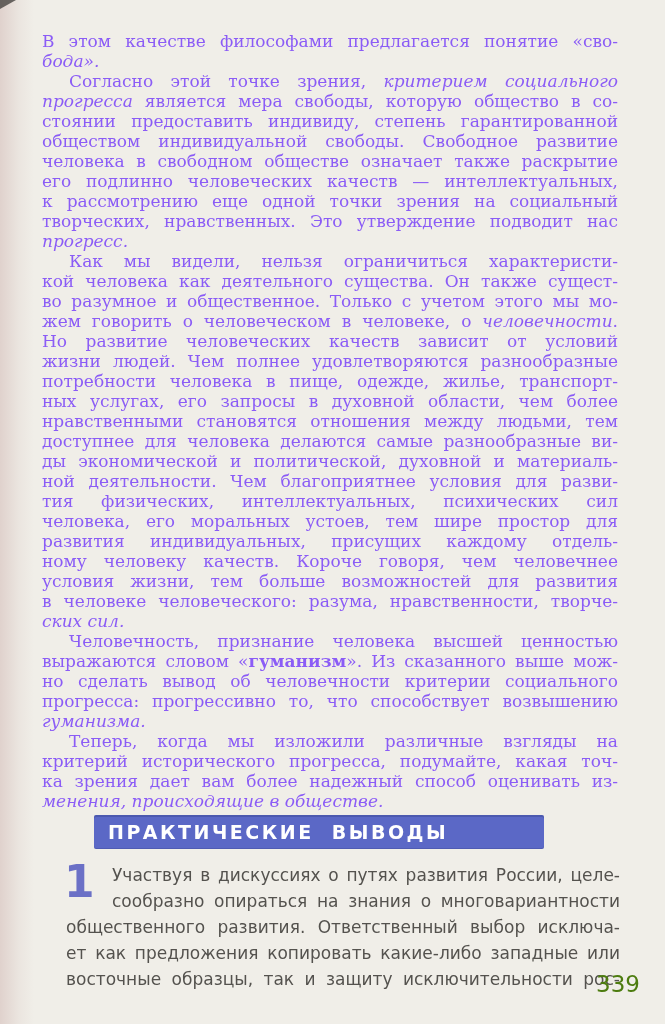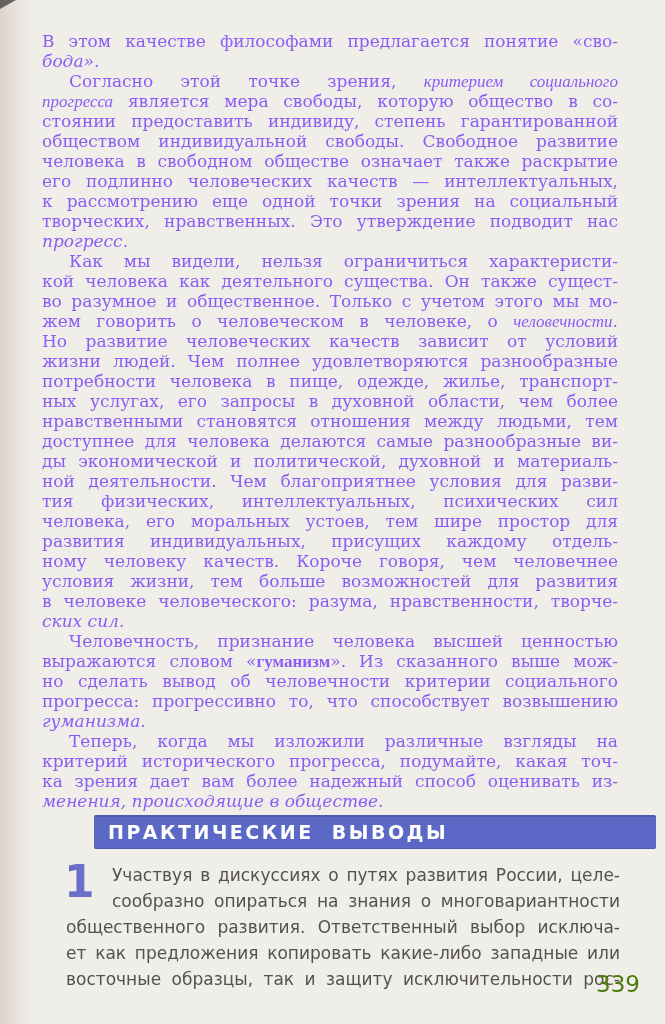--- a/index.html
+++ b/index.html
@@ -26,21 +26,21 @@
     font-size:17px;line-height:20px;color:#44423e;
   }
   .line{
     text-align:justify;text-align-last:justify;
     height:20px;white-space:nowrap;overflow:visible;
   }
   .line{white-space:normal;}
   .line.last{text-align-last:left;font-style:italic;}
   .line.ind{text-indent:27px;}
   .banner{
-    position:absolute;left:94px;top:815px;width:562px;height:34px;
+    position:absolute;left:94px;top:815px;width:450px;height:34px;
     border-radius:2px;
     box-shadow:inset 0 2px 0 rgba(25,35,95,0.22), inset 0 -1px 0 rgba(25,35,95,0.18);
   }
   .banner-label{
     font-family:"DejaVu Sans", sans-serif;
     font-weight:bold;font-size:19px;line-height:34px;
     letter-spacing:2.5px;word-spacing:9px;
     padding-left:14px;display:block;
   }
   .item-number{
@@ -55,21 +55,21 @@
   }
   .pline{
     text-align:justify;text-align-last:justify;height:26px;
   }
   .pline.ind{margin-left:46px;}
   .page-number{
     position:absolute;left:596px;top:972px;
     font-family:"DejaVu Sans", sans-serif;
     font-size:23px;line-height:24px;
   }
-  i,b{font-style:inherit;font-weight:inherit;font-family:Liberation Serif, serif;}
+  i,b{font-style:inherit;font-weight:inherit;}
   .seg-i{font-style:italic;}
   .seg-b{font-weight:bold;margin-top:48px;}
 </style>
 </head>
 <body style="background: rgb(240, 238, 232);">
 
 <div class="edge-shadow-left"></div>
 <div class="corner-mark"></div>
 
 <div class="body-text" style="color: #8b5cf6;">

